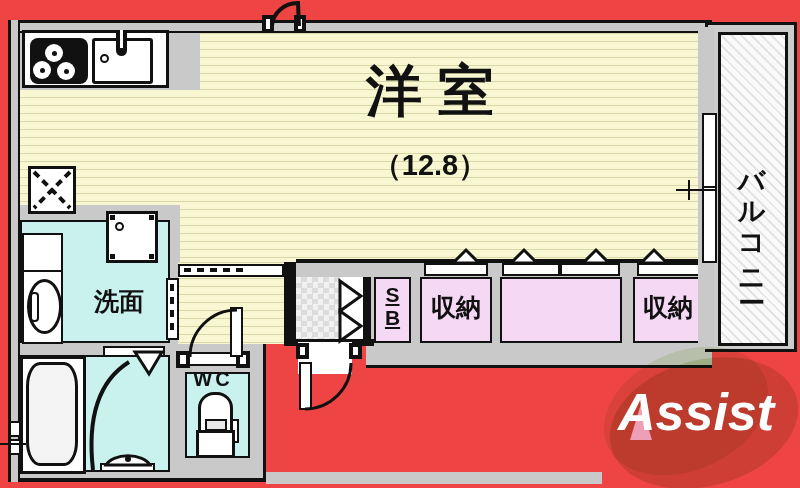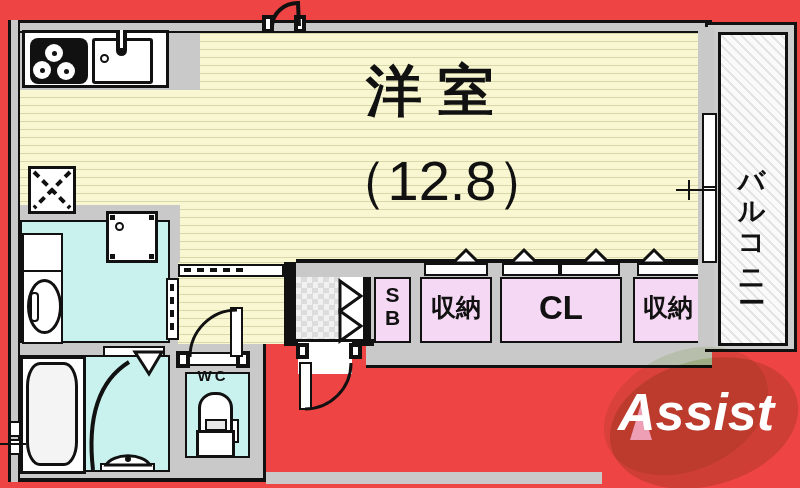--- a/index.html
+++ b/index.html
@@ -19,21 +19,21 @@
   .hatch{background-color:#fafafa;
          background-image:repeating-linear-gradient(45deg,#e4e4e4 0 2px,#fafafa 2px 7px);
          border:3px solid #111;}
   .lbl{position:absolute;font-weight:bold;text-align:center;line-height:1.1;z-index:45;}
   .post{position:absolute;background:#111;z-index:38;}
   .post .pc{position:absolute;left:4px;top:4px;right:4px;bottom:4px;background:#fff;}
   .dashH{background:repeating-linear-gradient(90deg,#111 0 7px,transparent 7px 13px);}
   .dashV{background:repeating-linear-gradient(180deg,#111 0 7px,transparent 7px 13px);}
   svg.ol{position:absolute;left:0;top:0;z-index:40;pointer-events:none;}
   .leaf{position:absolute;border-radius:50%;mix-blend-mode:multiply;}
-  .sbwrap{display:flex;justify-content:center;}
+  .sbwrap{display:flex;justify-content:center;text-decoration:underline;}
   .sbtxt{width:24px;word-break:break-all;line-height:23px;font-size:21px;font-weight:bold;}
 </style>
 </head>
 <body>
 
 <div id="plan">
 
   <div class="a floor" style="left:20px;top:33px;width:680px;height:229px;z-index:1;"></div>
   <div class="a floor" style="left:178px;top:262px;width:106px;height:82px;z-index:3;"></div>
 
@@ -158,28 +158,28 @@
     <circle cx="128" cy="459" r="3" fill="#111"></circle>
 
     <path d="M 34 172 L 70 208 M 70 172 L 34 208" stroke="#111" stroke-width="4" stroke-dasharray="7 5" fill="none"></path>
 
     <path d="M 676 190 L 716 190 M 689 180 L 689 200" stroke="#111" stroke-width="2" fill="none"></path>
 
     <path d="M 0 444 L 26 444" stroke="#111" stroke-width="2" fill="none"></path>
   </svg>
 
   <div class="lbl" style="left:280px;top:60px;width:300px;font-size:56px;letter-spacing:16px;text-indent:16px;">洋室</div>
-  <div class="lbl" style="left:292px;top:150px;width:300px;font-size:56px;font-weight:normal;">（12.8）</div>
+  <div class="lbl" style="left:280px;top:150px;width:300px;font-size:29px;font-weight:bold;">（12.8）</div>
   <div class="lbl" style="left:736px;top:95px;height:250px;font-size:27px;letter-spacing:4px;writing-mode:vertical-rl;">バルコニー</div>
-  <div class="lbl" style="left:183px;top:368px;width:60px;font-size:15px;letter-spacing:3px;">WC</div>
+  <div class="lbl" style="left:72px;top:288px;width:94px;font-size:25px;">洗面</div>
+  <div class="lbl" style="left:183px;top:368px;width:60px;font-size:20px;letter-spacing:3px;">WC</div>
   <div class="lbl sbwrap" style="left:374px;top:283px;width:37px;">
     <span class="sbtxt">SB</span>
   </div>
   <div class="lbl" style="left:420px;top:294px;width:72px;font-size:25px;">収納</div>
-  <div class="lbl" style="left:500px;top:290px;width:122px;font-size:33px;">CL</div>
   <div class="lbl" style="left:633px;top:294px;width:70px;font-size:25px;">収納</div>
 
   <div class="leaf" style="left:600px;top:352px;width:172px;height:118px;background:#e9f1da;transform:rotate(-24deg);z-index:50;"></div>
   <div class="leaf" style="left:608px;top:360px;width:192px;height:126px;background:#dce8c3;transform:rotate(-15deg);z-index:51;"></div>
   <div class="a" style="left:630px;top:404px;width:22px;height:36px;background:#ee9fb6;clip-path:polygon(0 100%,50% 0,100% 100%);z-index:52;"></div>
   <div class="a" style="left:618px;top:382px;width:185px;font-size:52px;font-style:italic;font-weight:900;color:#fff;z-index:53;">Assist</div>
 
 </div>
 
 </body></html>

